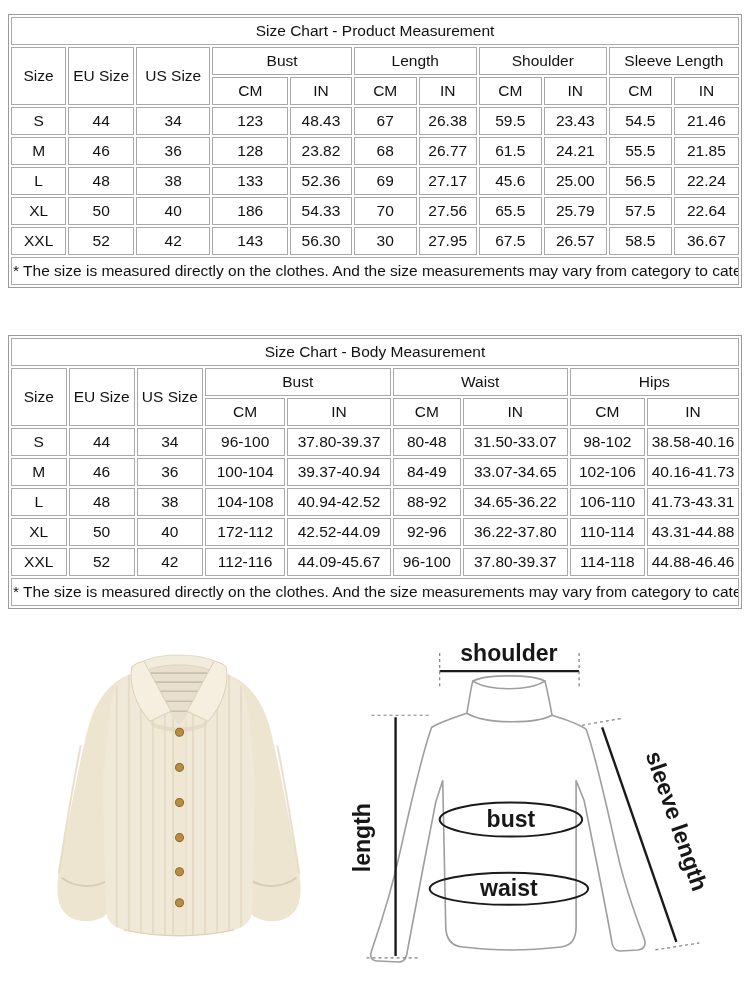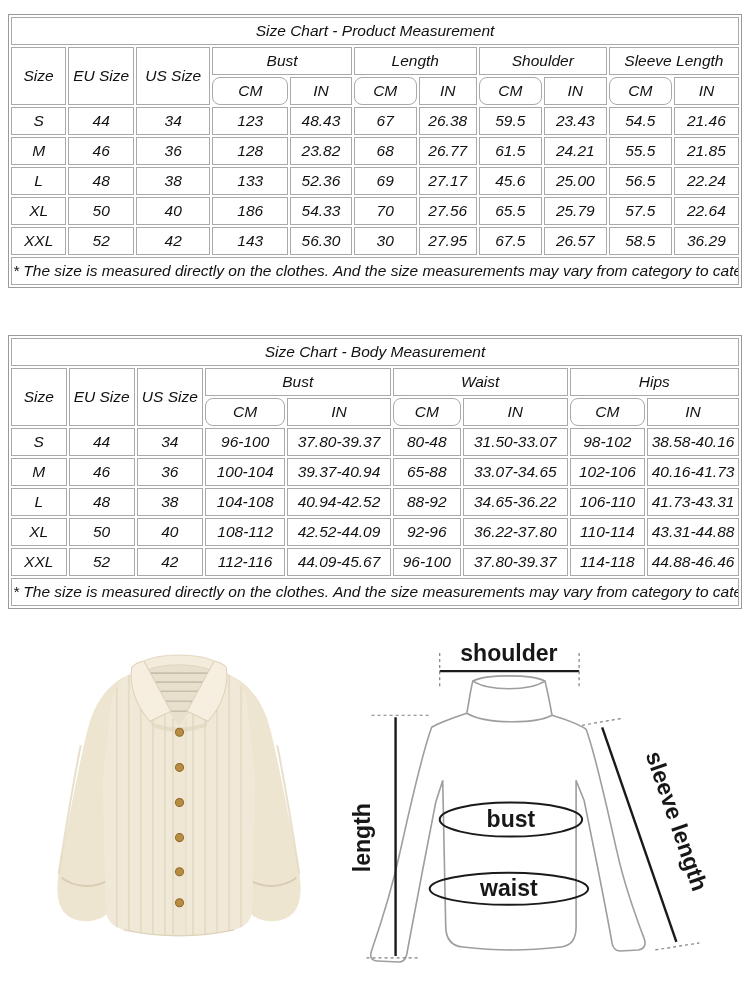--- a/index.html
+++ b/index.html
@@ -7,33 +7,32 @@
     width:750px; height:1000px; overflow:hidden;
     font-family:"Liberation Sans","DejaVu Sans",sans-serif;
     color:#111;
   }
   .size-table {
     width:734px; margin:0 8px;
     border-collapse:separate; border-spacing:2px;
     border:1px solid var(--table-border,#9a9a9a);
     background:#fff;
     table-layout:fixed;
-    font-style:italic;
   }
   .size-table th, .size-table td {
     border:1px solid var(--cell-border,#a9a9a9);
     text-align:center; vertical-align:middle;
     font-weight:normal; font-size:15.5px;
     padding:1px 1px; height:24px;
     background:#fff; overflow:hidden; white-space:nowrap;
   }
   .title-cell { font-weight:bold; font-size:17px; height:42px; white-space:normal; }
   .group-cell { font-size:16.5px; height:26px; }
   .base-cell  { font-size:16.5px; }
-  .unit-cm { background:var(--cm-bg,#d9f1e5); font-size:16px;border-radius:8px; }
+  .unit-cm { background:var(--cm-bg,#d9f1e5); font-size:16px; }
   .unit-in { background:var(--in-bg,#c9c9c9); font-size:16px; }
   .note-cell {
     text-align:left; font-size:16px; line-height:1.35;
     padding:4px 8px 8px 8px; height:44px; white-space:normal;
   }
   #tbl-product { margin-top:14px; margin-bottom:47px; }
   .guide {
     display:flex; align-items:flex-start; margin-top:16px;
   }
   .shirt-wrap  { width:302px; height:346px; margin-left:28px; }
@@ -139,21 +138,21 @@
         <td>XXL</td>
         <td>52</td>
         <td>42</td>
         <td>143</td>
         <td>56.30</td>
         <td>30</td>
         <td>27.95</td>
         <td>67.5</td>
         <td>26.57</td>
         <td>58.5</td>
-        <td>36.29</td>
+        <td>36.67</td>
       </tr>
     </tbody>
   <tbody>
       <tr>
     <td class="note-cell" colspan="11">* The size is measured directly on the clothes. And the size measurements may vary from category to category. Please pay attention to this.</td>
   </tr>
 </tbody>
   </table>
 
 <table class="size-table" id="tbl-body">
@@ -200,41 +199,41 @@
         <td>31.50-33.07</td>
         <td>98-102</td>
         <td>38.58-40.16</td>
       </tr>
       <tr>
         <td>M</td>
         <td>46</td>
         <td>36</td>
         <td>100-104</td>
         <td>39.37-40.94</td>
-        <td>65-88</td>
+        <td>84-49</td>
         <td>33.07-34.65</td>
         <td>102-106</td>
         <td>40.16-41.73</td>
       </tr>
       <tr>
         <td>L</td>
         <td>48</td>
         <td>38</td>
         <td>104-108</td>
         <td>40.94-42.52</td>
         <td>88-92</td>
         <td>34.65-36.22</td>
         <td>106-110</td>
         <td>41.73-43.31</td>
       </tr>
       <tr>
         <td>XL</td>
         <td>50</td>
         <td>40</td>
-        <td>108-112</td>
+        <td>172-112</td>
         <td>42.52-44.09</td>
         <td>92-96</td>
         <td>36.22-37.80</td>
         <td>110-114</td>
         <td>43.31-44.88</td>
       </tr>
       <tr>
         <td>XXL</td>
         <td>52</td>
         <td>42</td>

